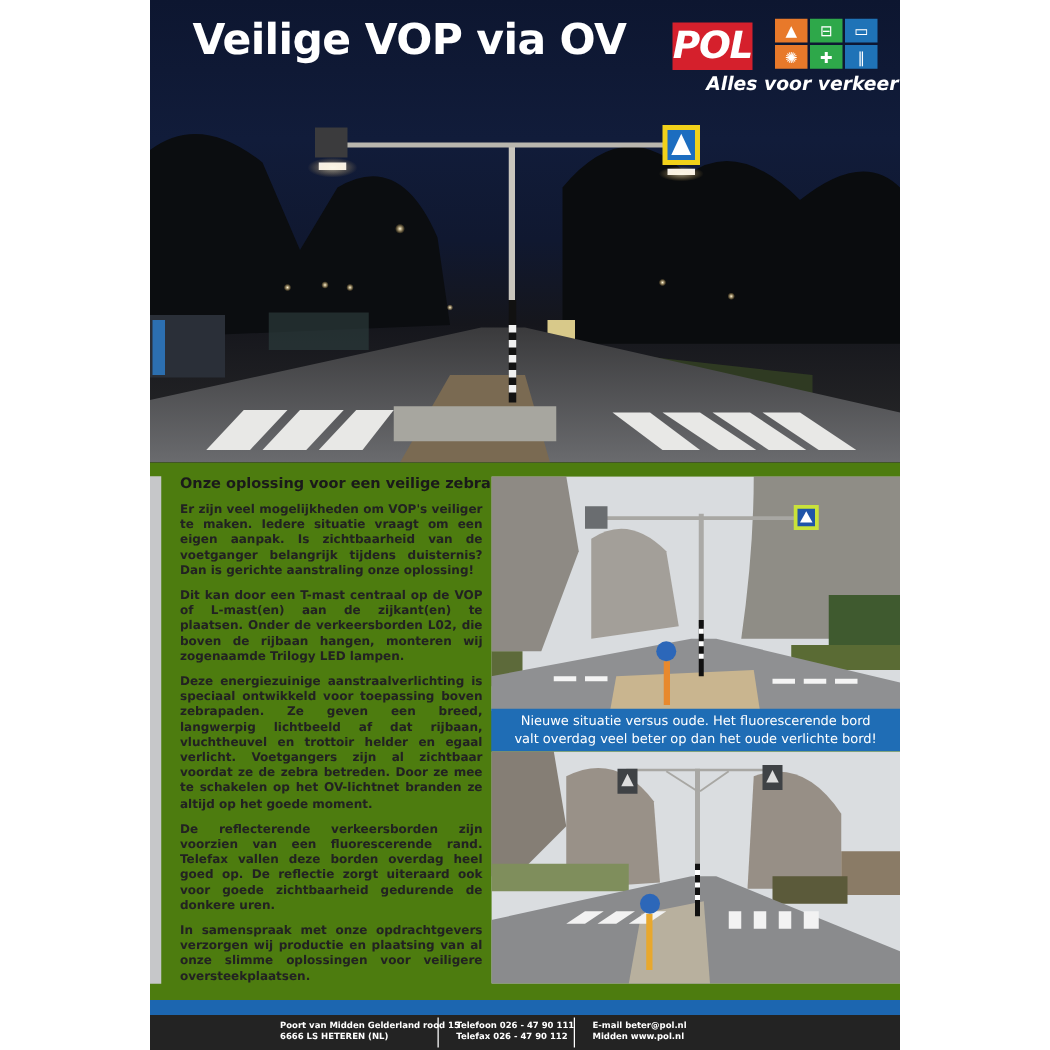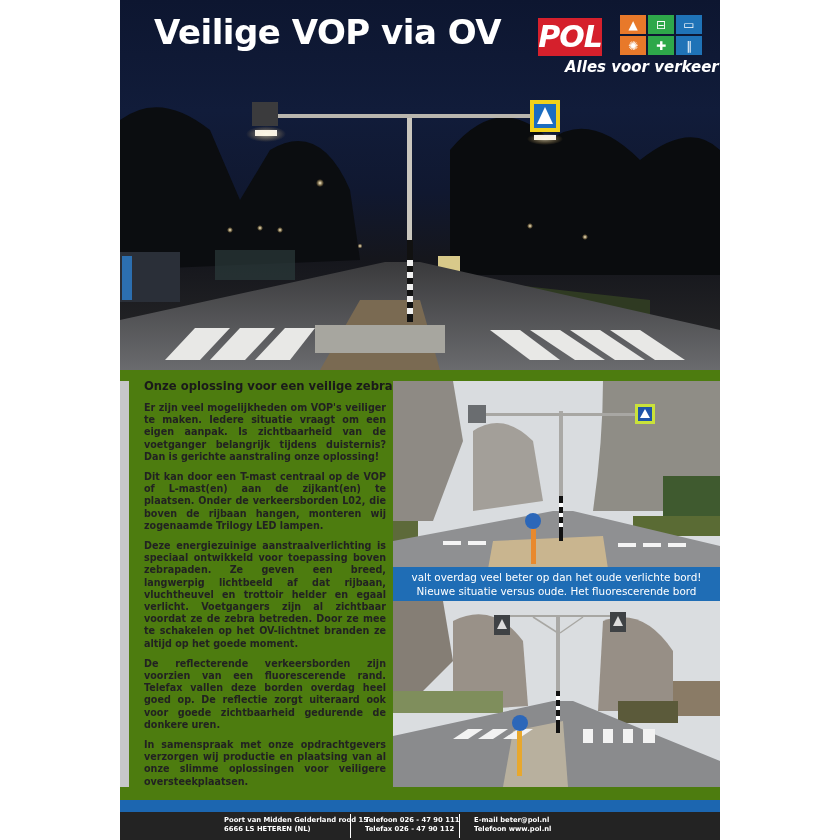--- a/index.html
+++ b/index.html
@@ -181,22 +181,22 @@
       <rect x="242" y="23" width="20" height="20" fill="#c9e23a"></rect>
       <rect x="245" y="26" width="14" height="14" fill="#1f54a8"></rect>
       <polygon points="252,28 257,37 247,37" fill="#fff"></polygon>
 
       <rect x="138" y="148" width="5" height="35" fill="#e8892d"></rect>
       <circle cx="140" cy="140" r="8" fill="#2c67b9"></circle>
     </svg>
   </div>
 
   <div class="caption">
+    <span>Nieuwe situatie versus oude. Het fluorescerende bord</span>
     <span>valt overdag veel beter op dan het oude verlichte bord!</span>
-    <span>Nieuwe situatie versus oude. Het fluorescerende bord</span>
   </div>
 
   <div class="photo photo-bottom">
     <svg width="327" height="186" viewBox="0 0 327 186">
       <rect width="327" height="186" fill="#dadde0"></rect>
       <path d="M0 0 L50 0 L60 60 L20 100 L0 100 Z" fill="#6f665a" opacity="0.8"></path>
       <path d="M60 20 Q100 0 130 40 L135 105 L60 110 Z" fill="#7e7163" opacity="0.7"></path>
       <path d="M210 20 Q250 5 280 50 L280 110 L205 110 Z" fill="#7a6d60" opacity="0.7"></path>
       <rect x="0" y="90" width="110" height="22" fill="#7f8e5c"></rect>
       <rect x="280" y="80" width="47" height="35" fill="#8a7b66"></rect>
@@ -241,16 +241,16 @@
       <div>6666 LS  HETEREN (NL)</div>
     </div>
     <div class="sep" style="left:230px"></div>
     <div class="col" style="left:245px">
       <div>Telefoon 026 - 47 90 111</div>
       <div>Telefax    026 - 47 90 112</div>
     </div>
     <div class="sep" style="left:339px"></div>
     <div class="col" style="left:354px">
       <div>E-mail     beter@pol.nl</div>
-      <div>Telefoon www.pol.nl</div>
+      <div>Midden www.pol.nl</div>
     </div>
   </div>
 </div>
 
 </body></html>

